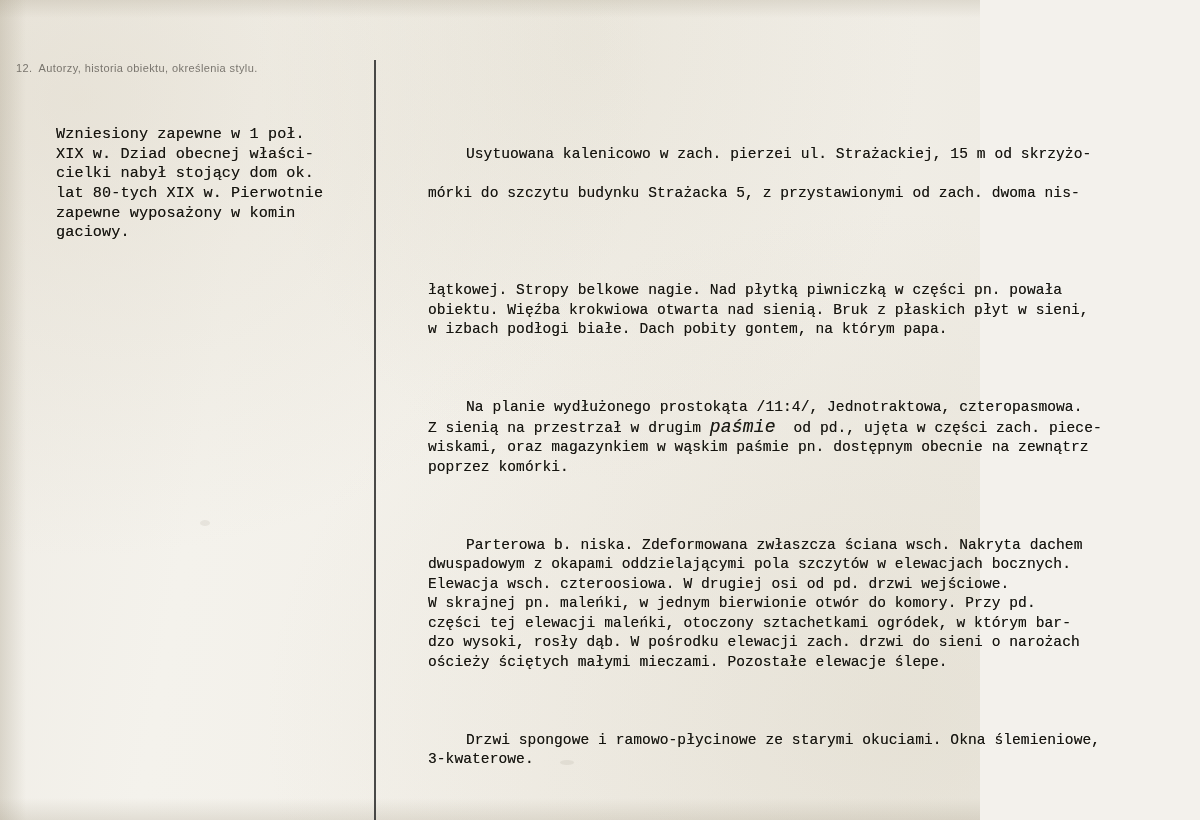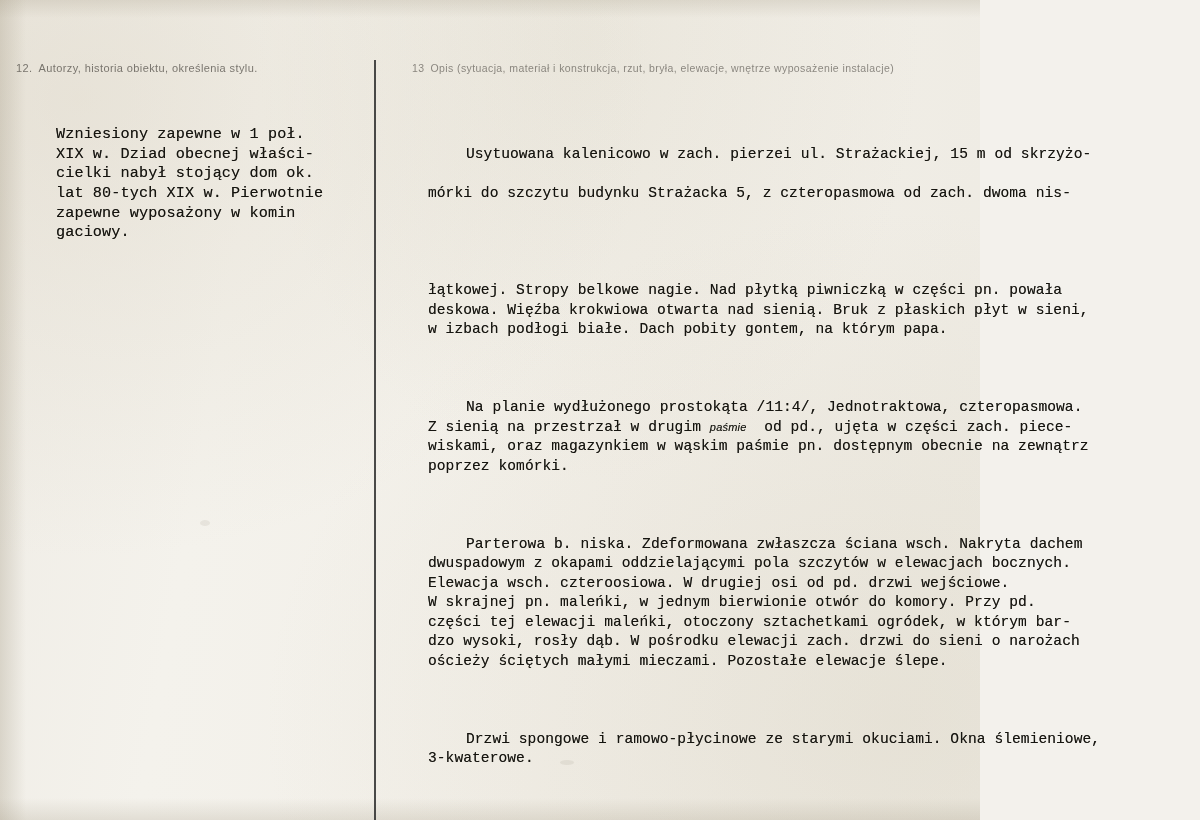--- a/index.html
+++ b/index.html
@@ -118,23 +118,23 @@
   }
   .para + .para {
     margin-top: 0;
   }
   .indent {
     display: inline-block;
     width: 2.6em;
   }
   
   .handwritten {
-    font-family: Liberation Sans, sans-serif;
+    font-family: Liberation Mono, monospace;
     font-style: italic;
-    font-size: 11px;
+    font-size: 18px;
     color: #1a1a14;
     letter-spacing: 0.2px;
   }
   .hw-wrap {
     position: relative;
     display: inline-block;
   }
   
   .smudge {
     position: absolute;
@@ -154,38 +154,35 @@
 
   <div class="smudge" style="left:200px; top:520px; width:10px; height:6px;"></div>
   <div class="smudge" style="left:560px; top:760px; width:14px; height:5px;"></div>
 
   <div class="divider"></div>
 
   <div class="form-header" id="header-left">
     <span class="num">12.</span><span>Autorzy, historia obiektu, określenia stylu.</span>
   </div>
 
-  <div class="form-header" id="header-right">
-    <span class="num">13</span><span>Opis (sytuacja, materiał i konstrukcja, rzut, bryła, elewacje, wnętrze  wyposażenie instalacje)</span>
-  </div>
 
   <div class="typed" id="left-column">
     <p class="para">Wzniesiony zapewne w 1 poł.
 XIX w. Dziad obecnej właści-
 cielki nabył stojący dom ok.
 lat 80-tych XIX w. Pierwotnie
 zapewne wyposażony w komin
 gaciowy.</p>
   </div>
 
   <div class="typed" id="right-column">
 
-    <p class="para"><span class="indent"></span><span>Usytuowana kalenicowo w zach. pierzei ul. Strażackiej, 15 m od skrzyżo-</span><br><br><span>mórki do szczytu budynku Strażacka 5, z czteropasmowa od zach. dwoma nis-</span><br></p>
+    <p class="para"><span class="indent"></span><span>Usytuowana kalenicowo w zach. pierzei ul. Strażackiej, 15 m od skrzyżo-</span><br><br><span>mórki do szczytu budynku Strażacka 5, z przystawionymi od zach. dwoma nis-</span><br></p>
 
-    <p class="para"><span class="indent"></span><br><span>łątkowej. Stropy belkowe nagie. Nad płytką piwniczką w części pn. powała</span><br><span>deskowa. Więźba krokwiowa otwarta nad sienią. Bruk z płaskich płyt w sieni,</span><br><span>w izbach podłogi białe. Dach pobity gontem, na którym papa.</span></p>
+    <p class="para"><span class="indent"></span><br><span>łątkowej. Stropy belkowe nagie. Nad płytką piwniczką w części pn. powała</span><br><span>obiektu. Więźba krokwiowa otwarta nad sienią. Bruk z płaskich płyt w sieni,</span><br><span>w izbach podłogi białe. Dach pobity gontem, na którym papa.</span></p>
 
     <p class="para"><span class="indent"></span><span>Na planie wydłużonego prostokąta /11:4/, Jednotraktowa, czteropasmowa.</span><br><span>Z sienią na przestrzał w drugim <span class="hw-wrap"><span class="handwritten">paśmie</span></span>  od pd., ujęta w części zach. piece-</span><br><span>wiskami, oraz magazynkiem w wąskim paśmie pn. dostępnym obecnie na zewnątrz</span><br><span>poprzez komórki.</span></p>
 
     <p class="para"><span class="indent"></span><span>Parterowa b. niska. Zdeformowana zwłaszcza ściana wsch. Nakryta dachem</span><br><span>dwuspadowym z okapami oddzielającymi pola szczytów w elewacjach bocznych.</span><br><span>Elewacja wsch. czteroosiowa. W drugiej osi od pd. drzwi wejściowe.</span><br><span>W skrajnej pn. maleńki, w jednym bierwionie otwór do komory. Przy pd.</span><br><span>części tej elewacji maleńki, otoczony sztachetkami ogródek, w którym bar-</span><br><span>dzo wysoki, rosły dąb. W pośrodku elewacji zach. drzwi do sieni o narożach</span><br><span>ościeży ściętych małymi mieczami. Pozostałe elewacje ślepe.</span></p>
 
     <p class="para"><span class="indent"></span><span>Drzwi spongowe i ramowo-płycinowe ze starymi okuciami. Okna ślemieniowe,</span><br><span>3-kwaterowe.</span></p>
 
     
 
   </div>

